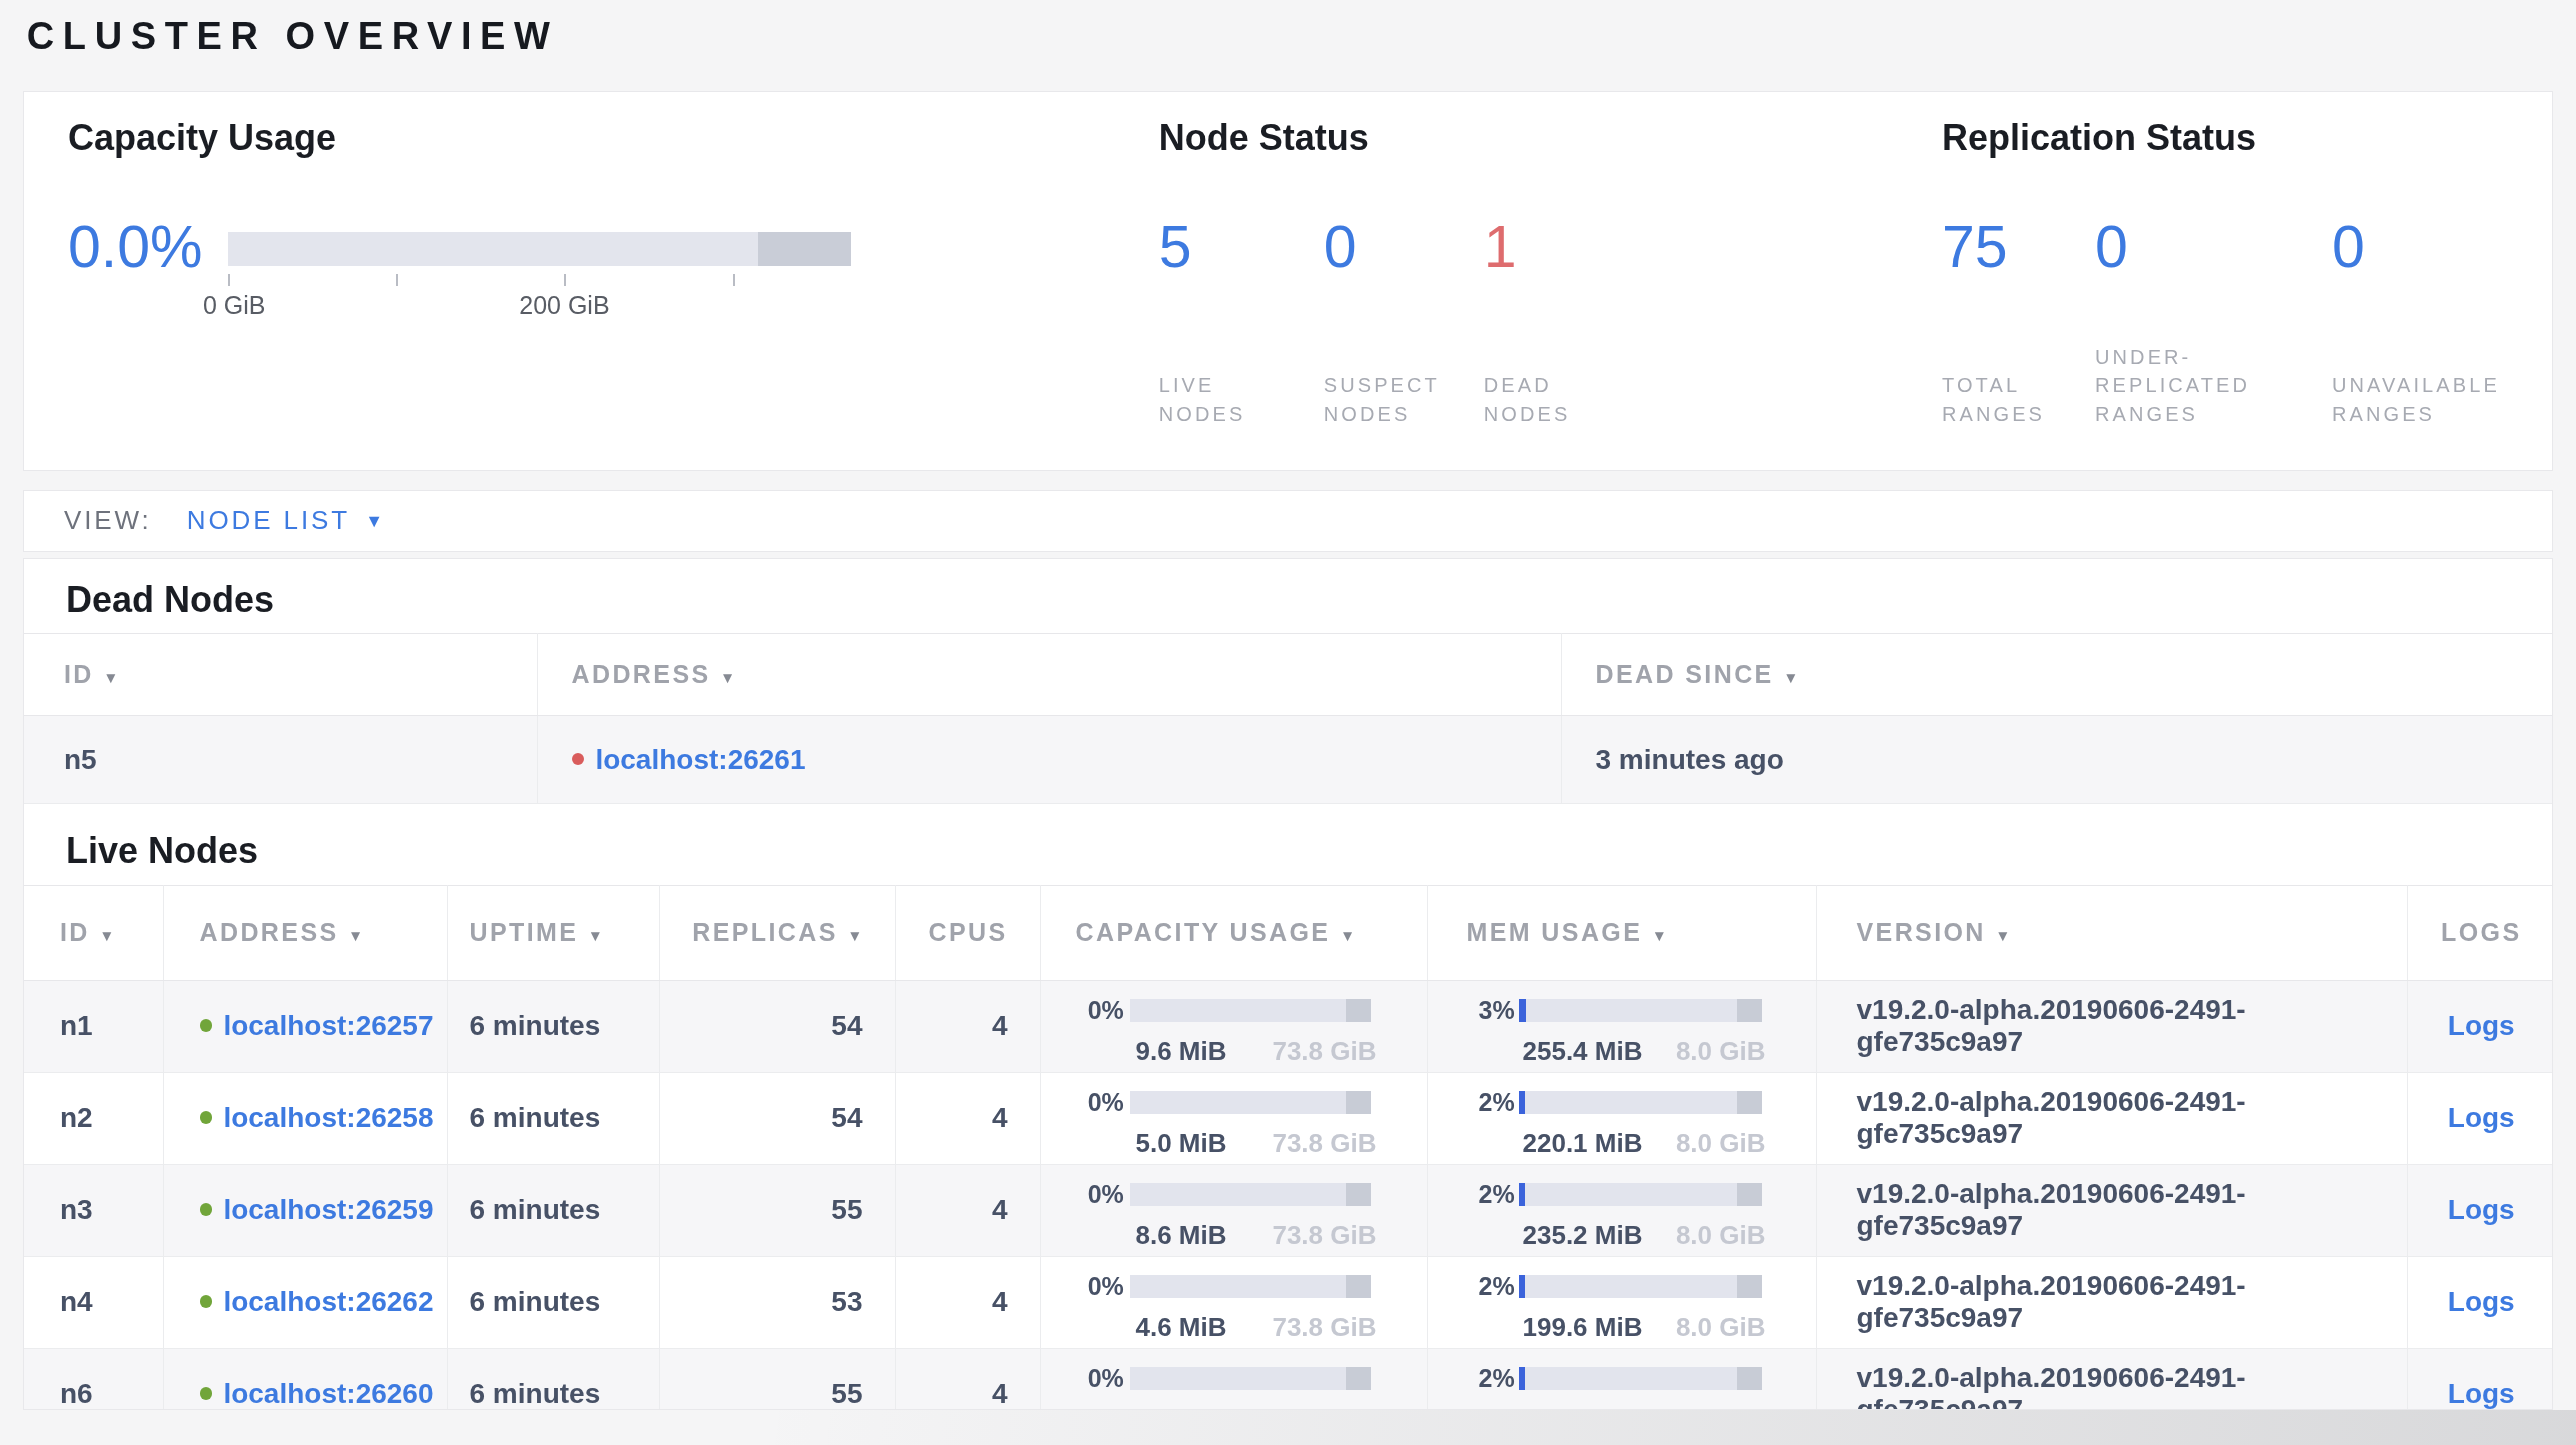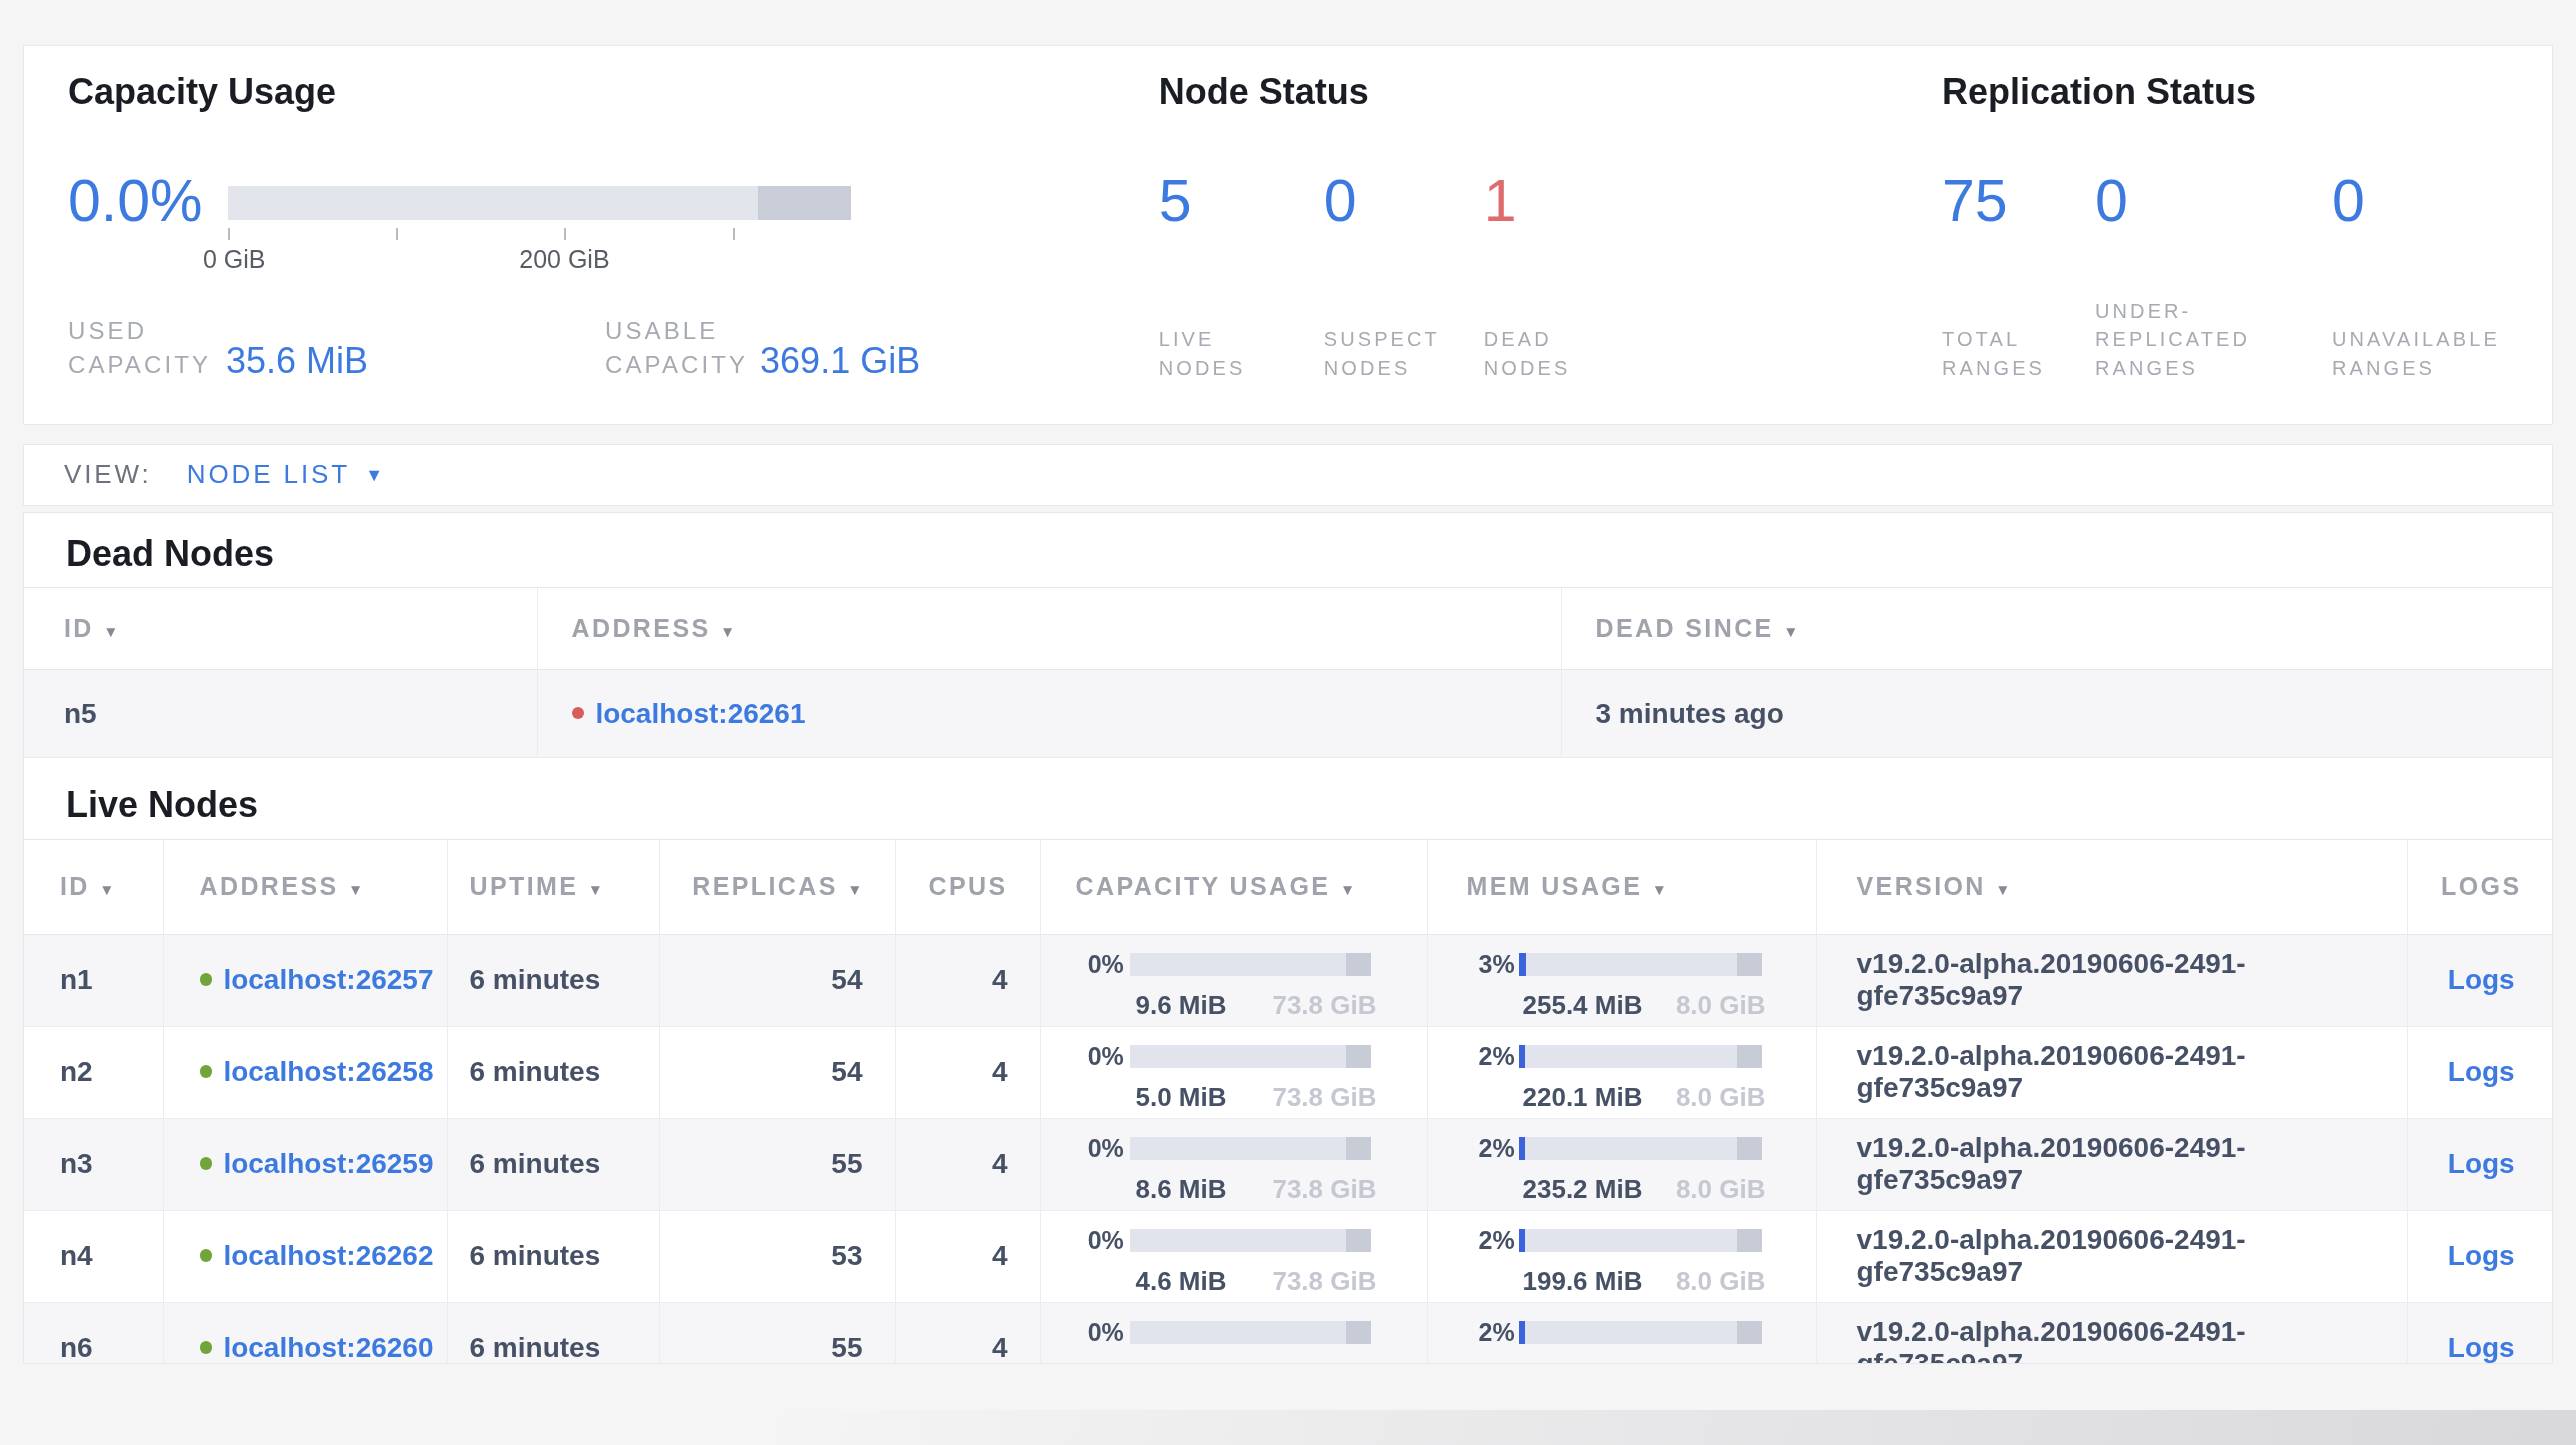--- a/index.html
+++ b/index.html
@@ -141,46 +141,40 @@
     position:absolute; left:754px; right:0; bottom:0; height:36px;
     background:linear-gradient(97deg, rgba(40,42,50,0) 0%, rgba(40,42,50,0.05) 35%, rgba(40,42,50,0.14) 100%);
     pointer-events:none;
   }
 </style>
 </head>
 <body>
 
 <div class="page">
 
+  <div class="page-title">CLUSTER OVERVIEW</div>
 
   <div class="card summary-card">
 
     <div class="sum-section sec-capacity">
       <div class="sec-title">Capacity Usage</div>
       <div class="gauge-row">
         <div class="big-num pct-big">0.0%</div>
         <div class="cap-bar-wrap">
           <div class="cap-bar">
             <div class="other-seg"></div>
             <div class="fill" style="width: 0%;"></div>
           </div>
           <div class="tick t0"></div>
           <div class="tick t1"></div>
           <div class="tick t2"></div>
           <div class="tick t3"></div>
           <div class="tick-label tl0">0 GiB</div>
           <div class="tick-label tl1">200 GiB</div>
         </div>
-      </div>
-      <div class="cap-stats">
-        <div class="cap-label w1">USED CAPACITY</div>
-        <div class="cap-value">35.6 MiB</div>
-        <div class="cap-gap"></div>
-        <div class="cap-label w2">USABLE CAPACITY</div>
-        <div class="cap-value">369.1 GiB</div>
       </div>
     </div>
 
     <div class="sum-section sec-nodes">
       <div class="sec-title">Node Status</div>
       <div class="stats-row">
         <div class="stat-col n-c1">
           <div class="num">5</div>
           <div class="lbl">LIVE NODES</div>
         </div>

